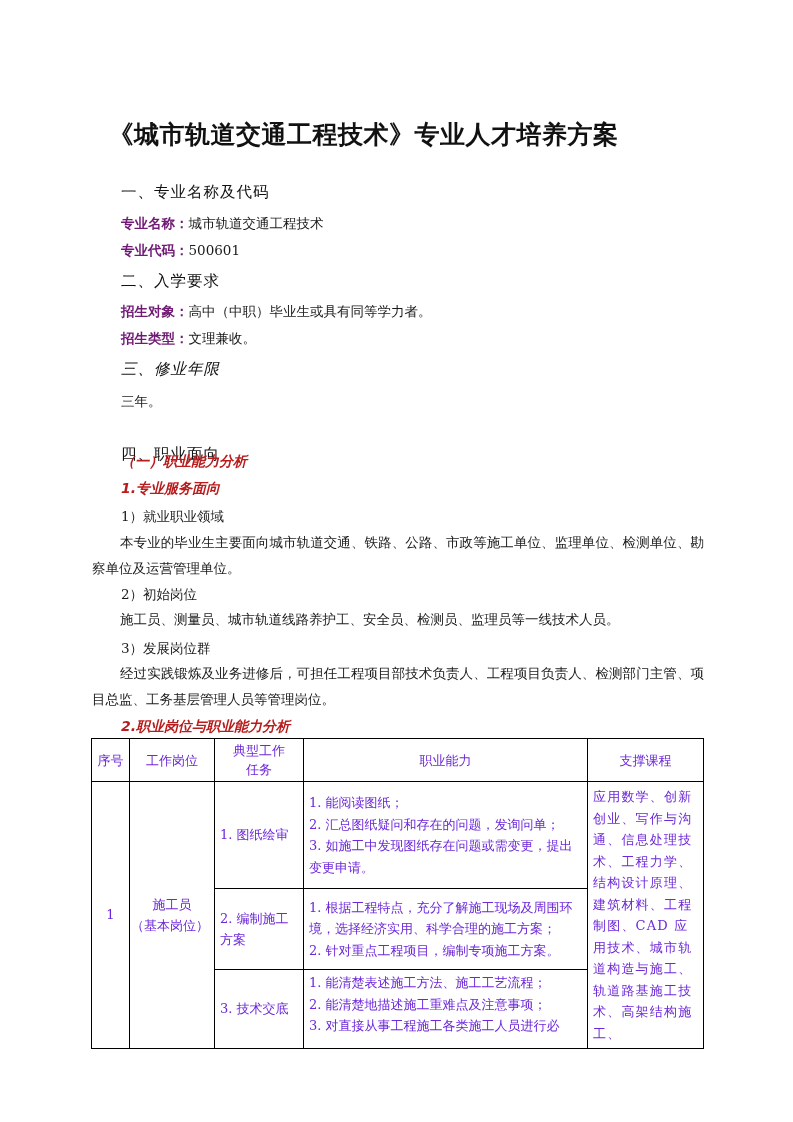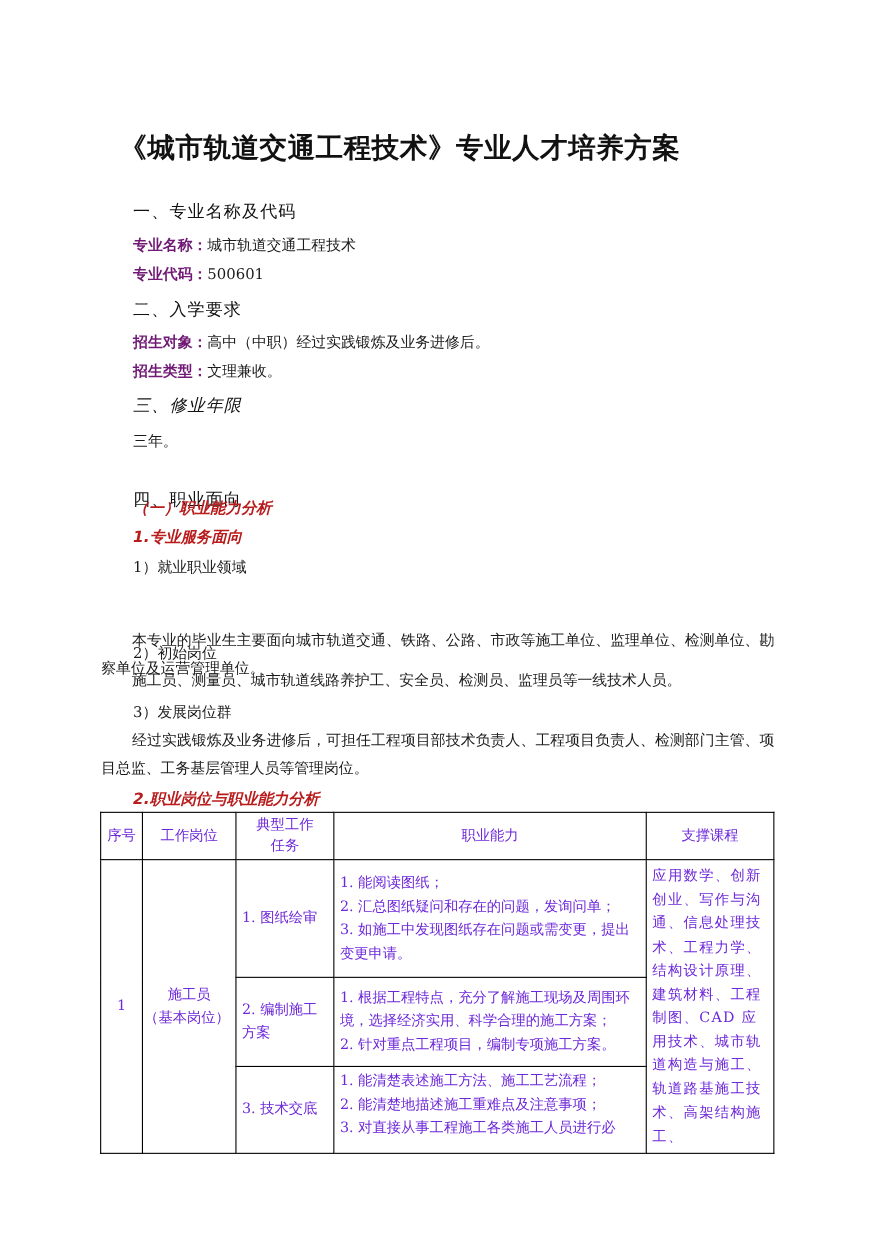--- a/index.html
+++ b/index.html
@@ -52,34 +52,34 @@
   <div class="h1" style="top:182px;">一、专业名称及代码</div>
   <div class="line" style="left:121px; top:214px;">
     <span class="bold-label">专业名称：</span><span>城市轨道交通工程技术</span>
   </div>
   <div class="line" style="left:121px; top:241px;">
     <span class="bold-label">专业代码：</span><span>500601</span>
   </div>
 
   <div class="h1" style="top:271px;">二、入学要求</div>
   <div class="line" style="left:121px; top:302px;">
-    <span class="bold-label">招生对象：</span><span>高中（中职）经过实践锻炼及业务进修后。</span>
+    <span class="bold-label">招生对象：</span><span>高中（中职）毕业生或具有同等学力者。</span>
   </div>
   <div class="line" style="left:121px; top:329px;">
     <span class="bold-label">招生类型：</span><span>文理兼收。</span>
   </div>
 
   <div class="h1" style="top:359px;font-style:italic;">三、修业年限</div>
   <div class="line" style="left:121px; top:392px;">三年。</div>
 
   <div class="h1" style="top:444px;">四、职业面向</div>
   <div class="h2" style="top:453px; left:121px;">（一）职业能力分析</div>
   <div class="h2" style="top:480px; left:121px;">1.专业服务面向</div>
   <div class="line" style="left:121px; top:507px;">1）就业职业领域</div>
-  <div class="para" style="top:530px;margin-top:40px;">本专业的毕业生主要面向城市轨道交通、铁路、公路、市政等施工单位、监理单位、检测单位、勘察单位及运营管理单位。</div>
+  <div class="para" style="top:530px;">本专业的毕业生主要面向城市轨道交通、铁路、公路、市政等施工单位、监理单位、检测单位、勘察单位及运营管理单位。</div>
   <div class="line" style="left:121px; top:585px;">2）初始岗位</div>
   <div class="para" style="top:607px;">施工员、测量员、城市轨道线路养护工、安全员、检测员、监理员等一线技术人员。</div>
   <div class="line" style="left:121px; top:639px;">3）发展岗位群</div>
   <div class="para" style="top:661px;">经过实践锻炼及业务进修后，可担任工程项目部技术负责人、工程项目负责人、检测部门主管、项目总监、工务基层管理人员等管理岗位。</div>
   <div class="h2" style="top:718px; left:121px;">2.职业岗位与职业能力分析</div>
 
   <table class="grid">
     <colgroup>
       <col style="width:38px">
       <col style="width:85px">

